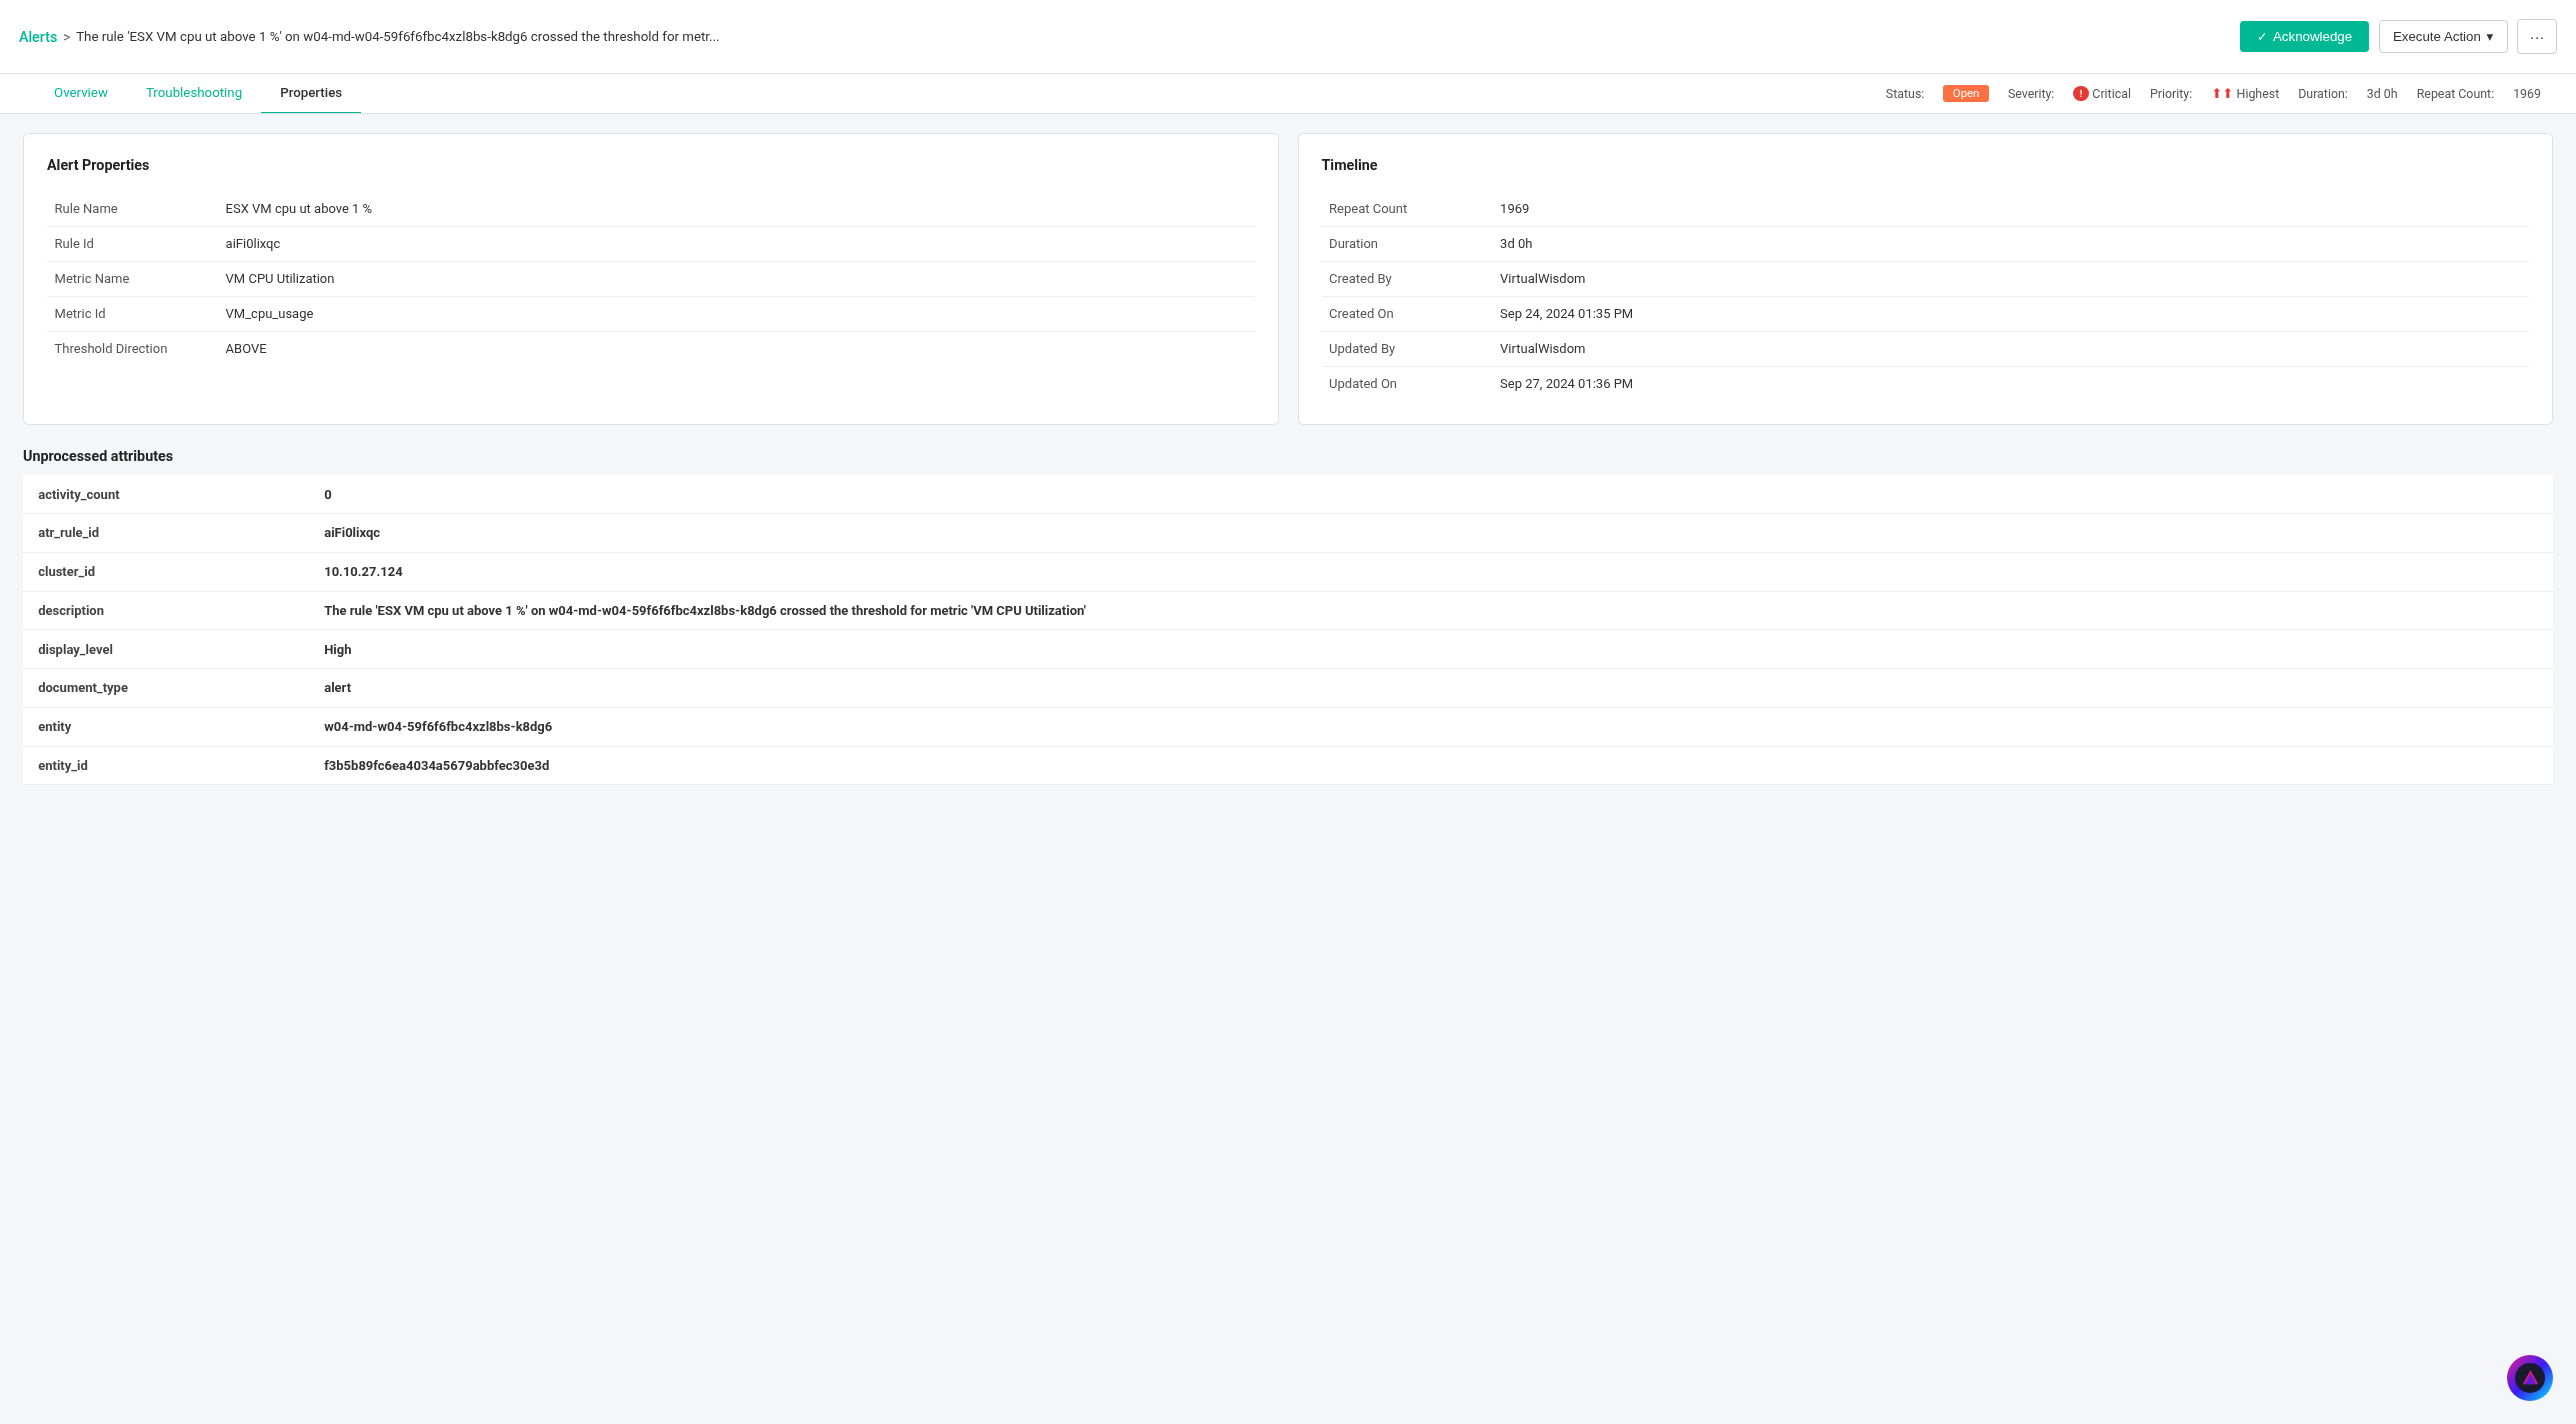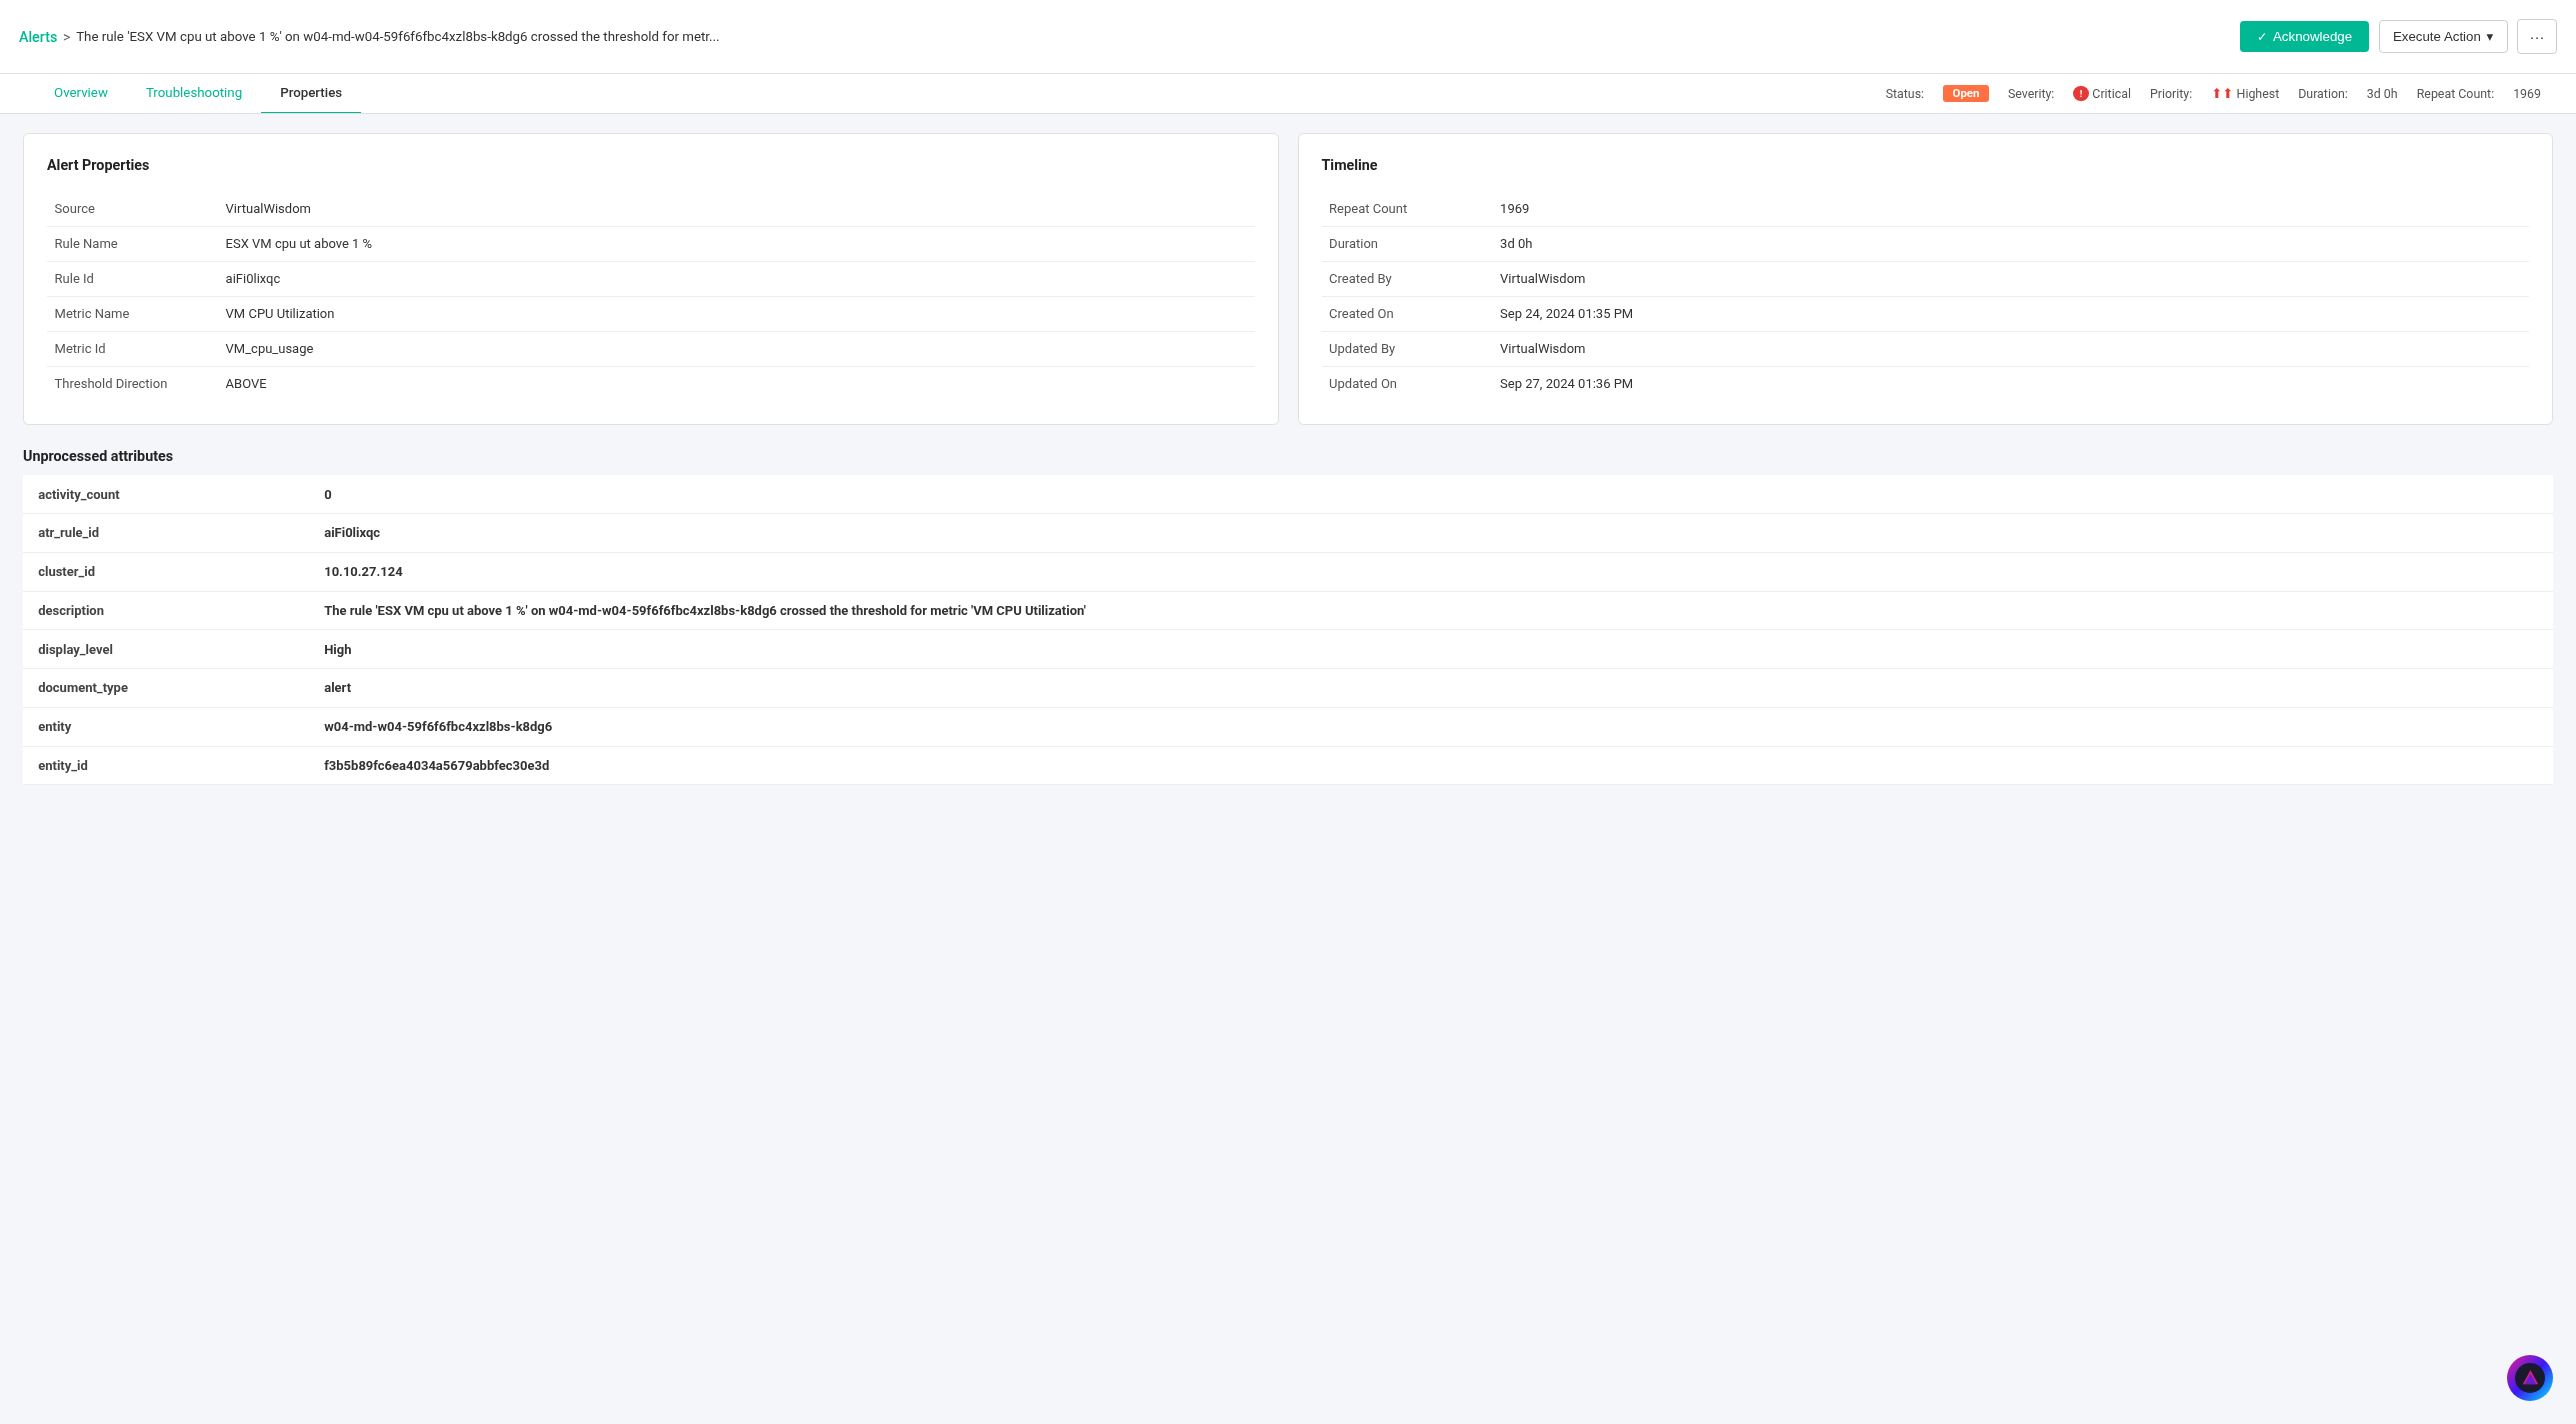--- a/index.html
+++ b/index.html
@@ -123,21 +123,21 @@
       font-size: 12.4px;
       color: #555;
     }
     .status-badge {
       display: inline-block;
       background: #ff7043;
       color: #fff;
       border-radius: 3px;
       padding: 1.9px 9.5px;
       font-size: 11.4px;
-      font-weight: 700;
+      font-weight: 400;
     }
     .severity-badge {
       display: flex;
       align-items: center;
       gap: 3.8px;
     }
     .severity-circle {
       width: 15.2px;
       height: 15.2px;
       background: #e53935;
@@ -302,24 +302,20 @@
 
 <div class="main-content">
 
   <div class="cards-row">
 
     <div class="card">
       <div class="card-title">Alert Properties</div>
       <table class="prop-table">
         <tbody id="alert-props-body">
             <tr>
-    <td>Source</td>
-    <td>VirtualWisdom</td>
-  </tr>
-            <tr>
     <td>Rule Name</td>
     <td>ESX VM cpu ut above 1 %</td>
   </tr>
             <tr>
     <td>Rule Id</td>
     <td>aiFi0lixqc</td>
   </tr>
             <tr>
     <td>Metric Name</td>
     <td>VM CPU Utilization</td>

